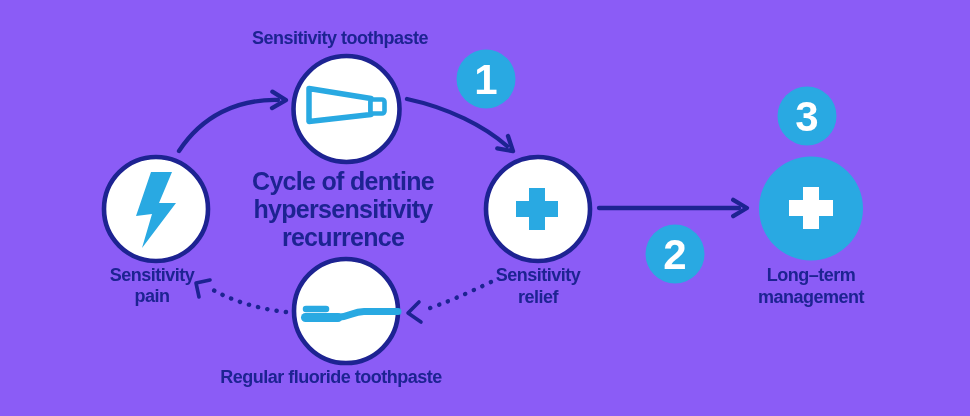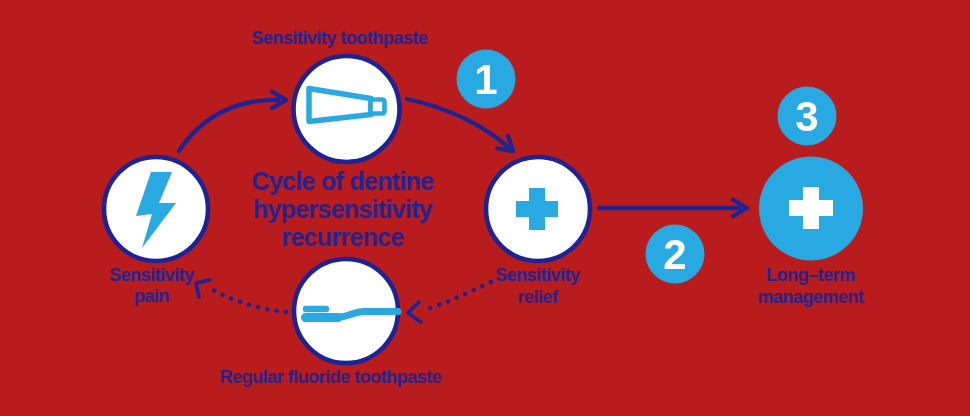--- a/index.html
+++ b/index.html
@@ -1,16 +1,16 @@
 <!DOCTYPE html>
 <html><head>
 <meta charset="utf-8">
 <style>
   html,body{margin:0;padding:0;background:#ffffff;}
-  .stage{position:relative;width:970px;height:416px;background:#b91c1c;overflow:hidden;
+  .stage{position:relative;width:970px;height:416px;background:#8b5cf6;overflow:hidden;
          font-family:"Liberation Sans",sans-serif;}
   svg{display:block;}
 
   .node-circle{fill:#ffffff;stroke:#1D2392;stroke-width:4.6px;}
   .solid-arrow{fill:none;stroke:#1D2392;stroke-width:4.3px;stroke-linecap:round;marker-end:url(#ah);}
   .dot-arrow{fill:none;stroke:#1D2392;stroke-width:4.4px;stroke-linecap:round;stroke-dasharray:0.2 9.2;}
   .dot-head{fill:none;stroke:#1D2392;stroke-width:3.6px;stroke-linecap:round;stroke-linejoin:round;}
   .icon-stroke{fill:#ffffff;stroke:#29A9E2;stroke-linejoin:round;}
   .brush{fill:none;stroke:#29A9E2;stroke-linecap:round;}
 

